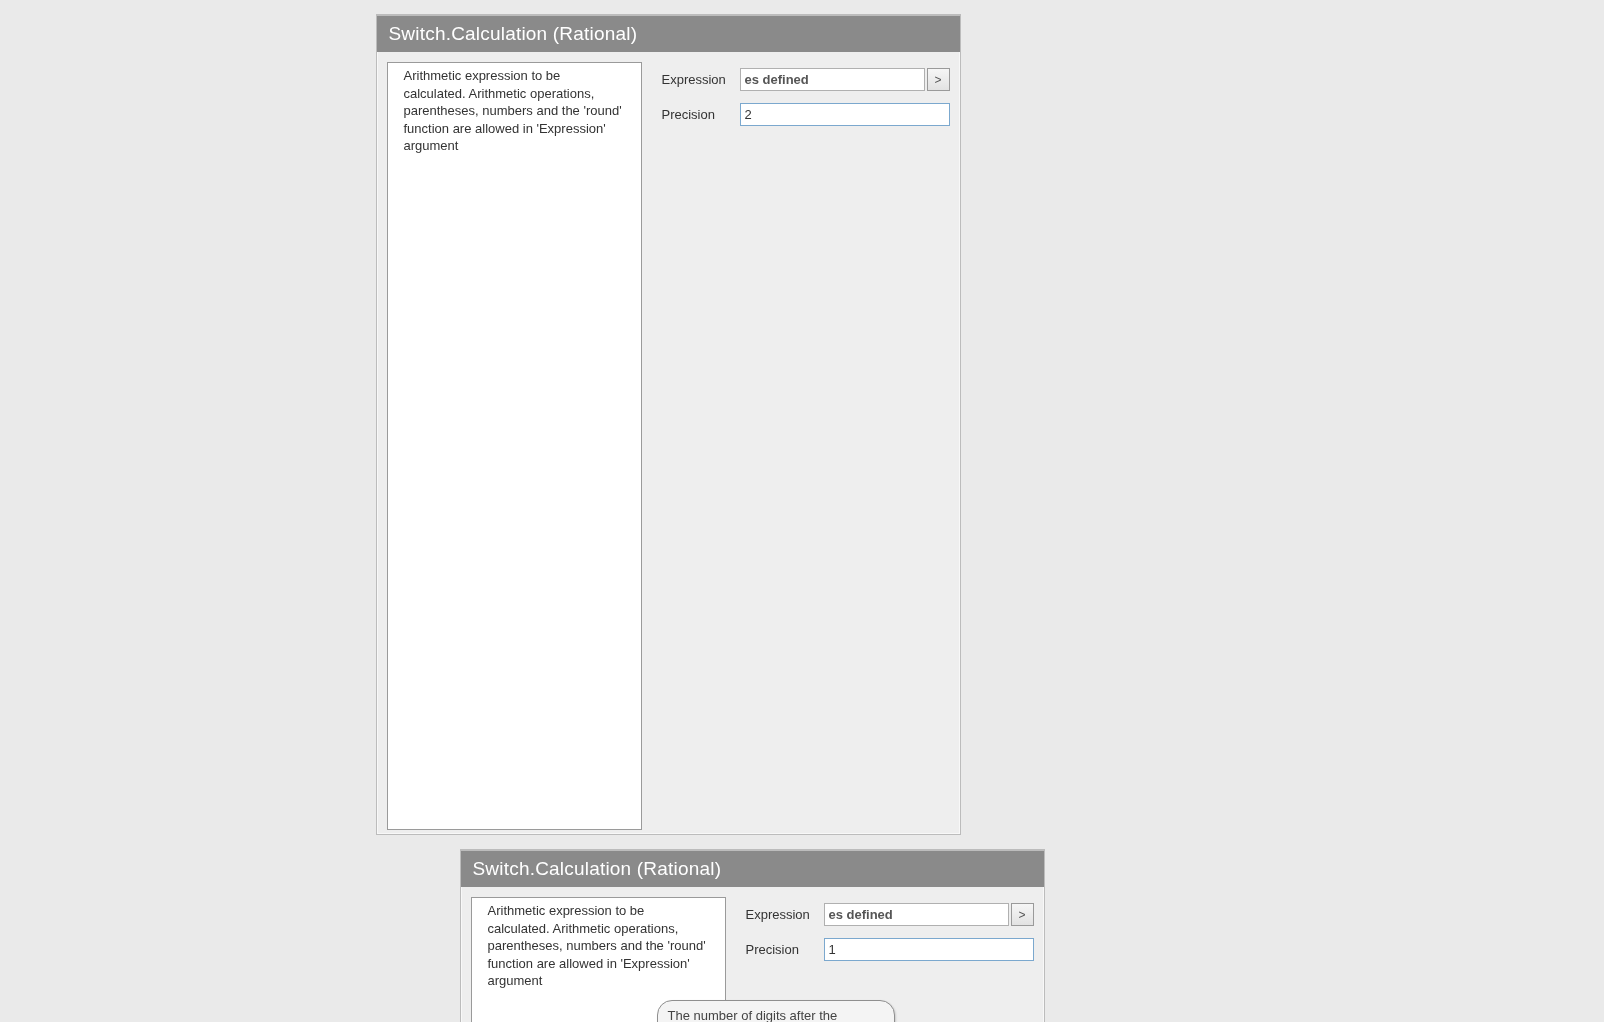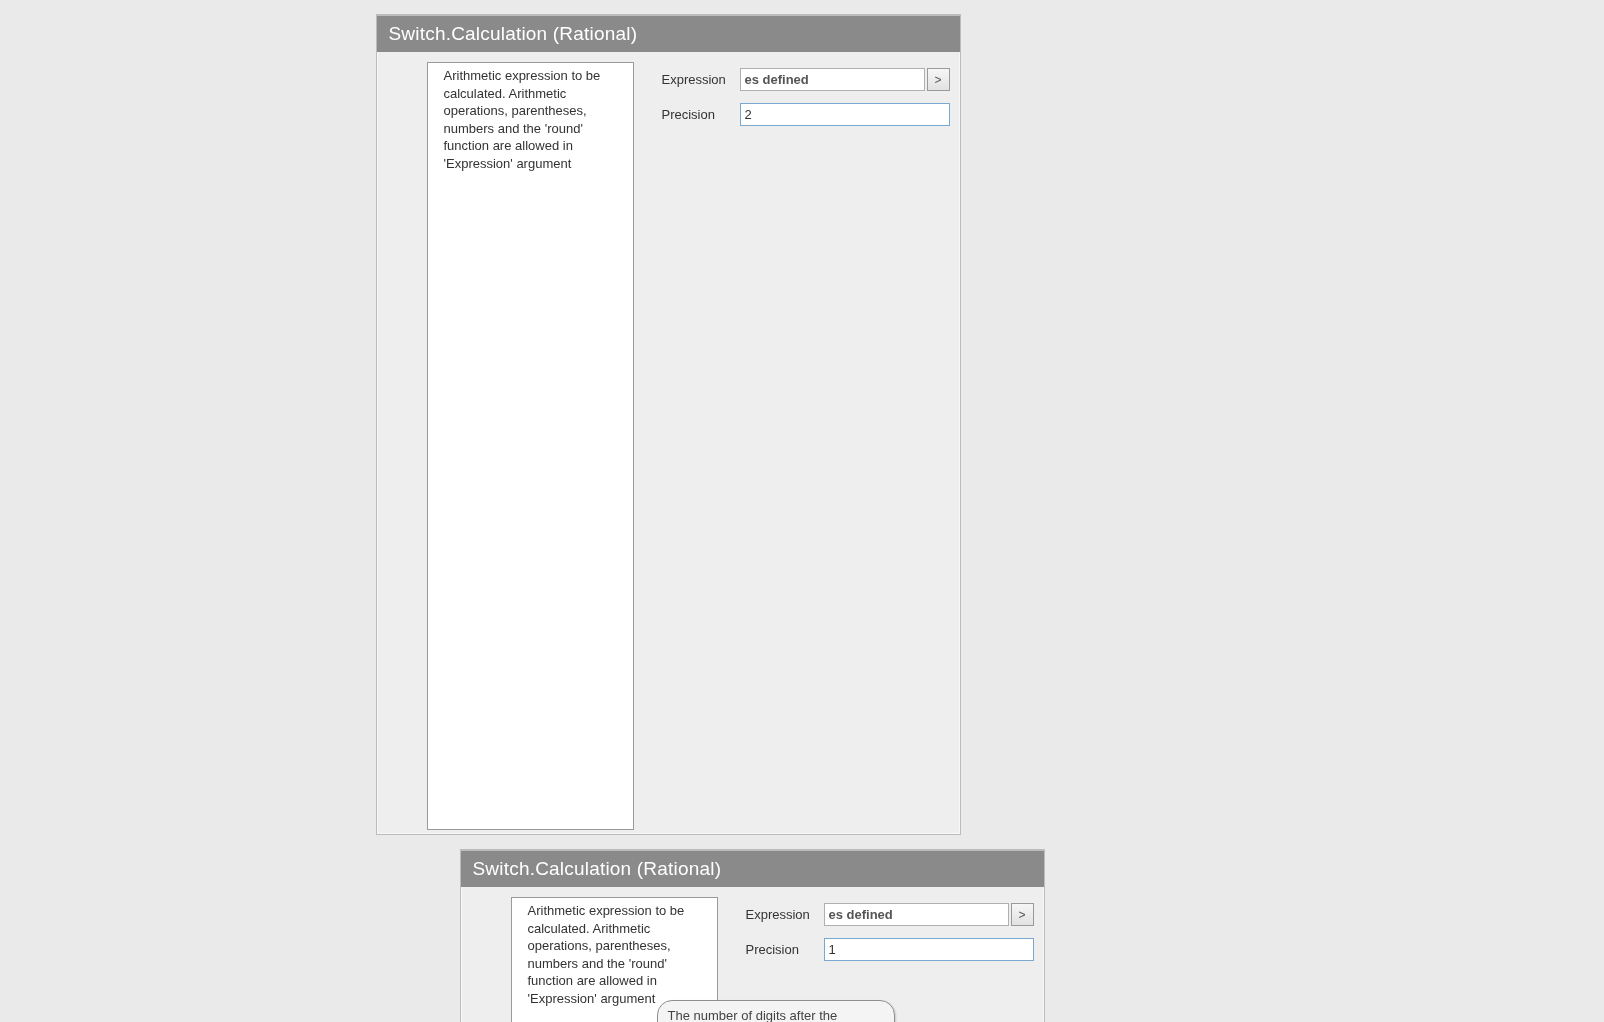--- a/index.html
+++ b/index.html
@@ -50,25 +50,24 @@
   }
   .desc-box {
     width: 358px;
     height: 100%;
     background: #fff;
     border: 1px solid #9a9a9a;
     padding: 4px 16px;
     line-height: 1.35;
     color: #333;
     overflow: hidden;
-    margin-left: 40px;
   }
   .params {
     flex: 1;
-    padding-left: 28px;
+    padding-left: 20px;
     padding-top: 6px;
   }
   .param-row {
     display: flex;
     align-items: center;
     margin-bottom: 12px;
   }
   .param-label {
     width: 78px;
     color: #333;

